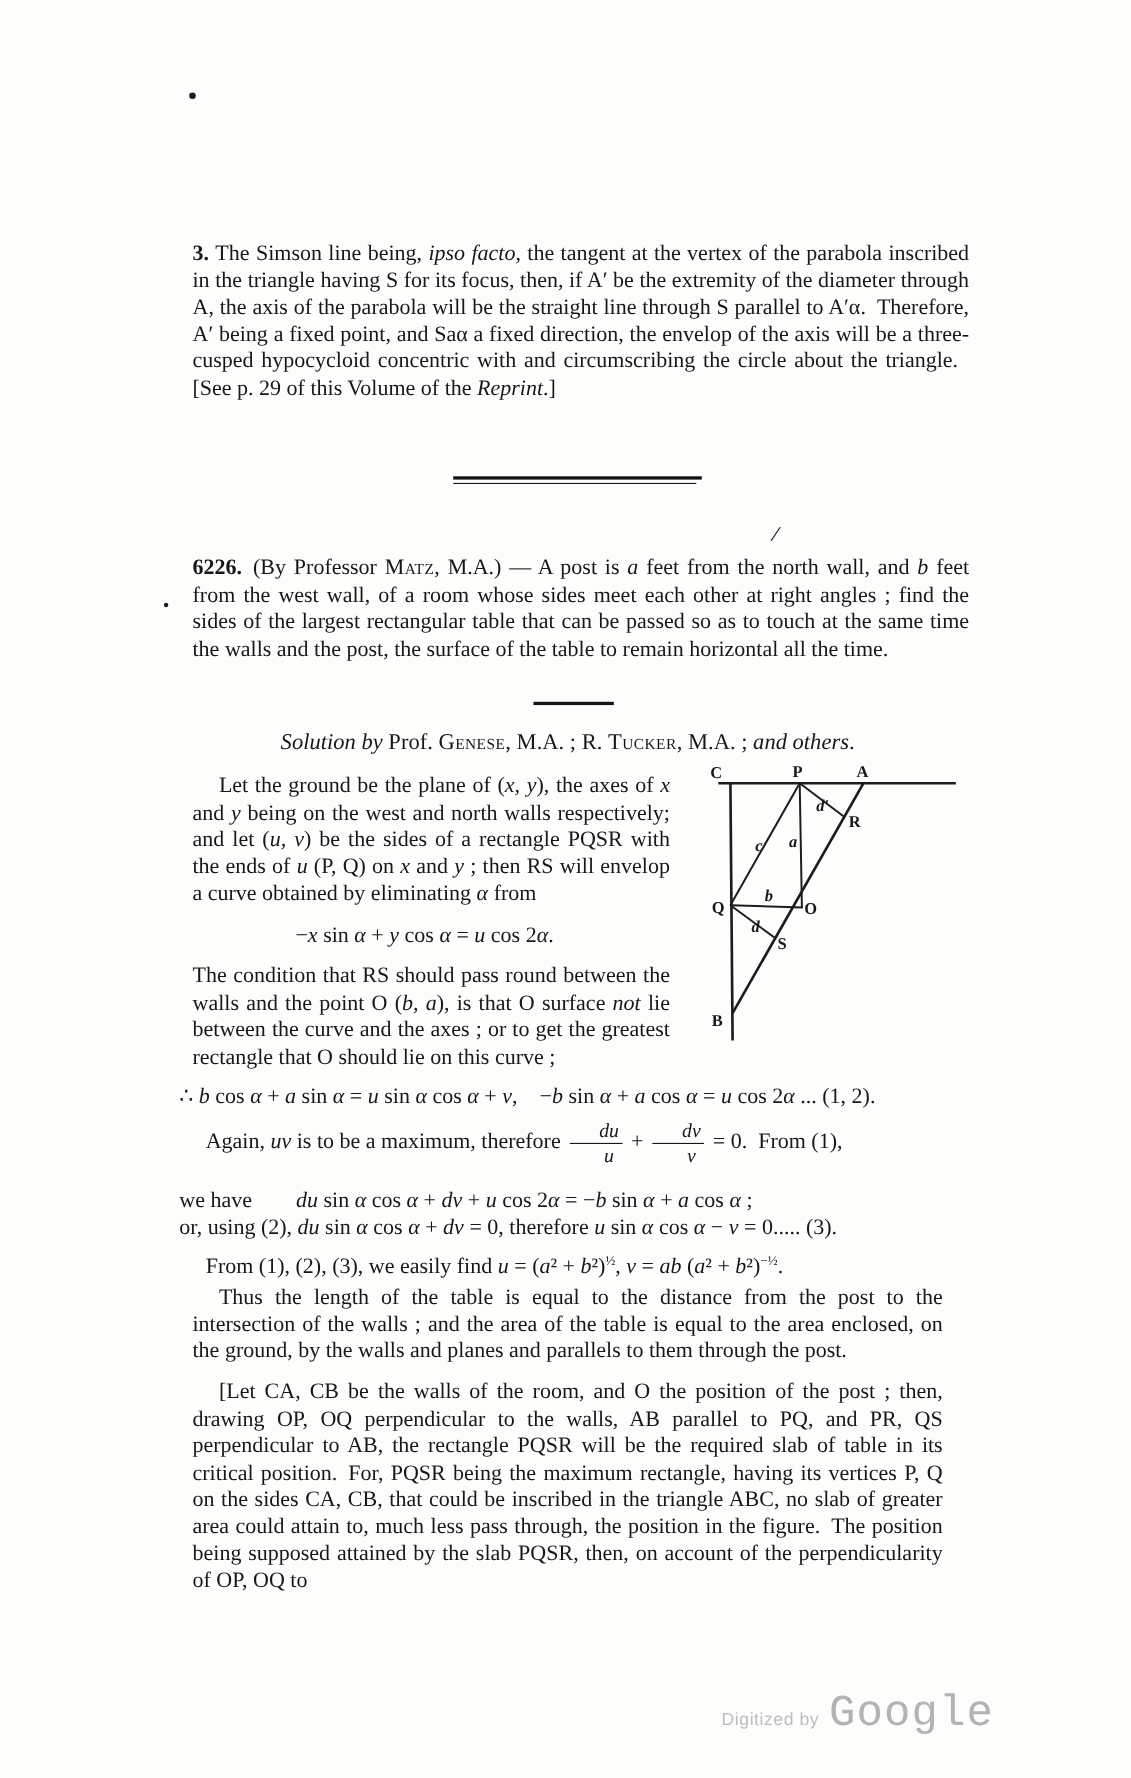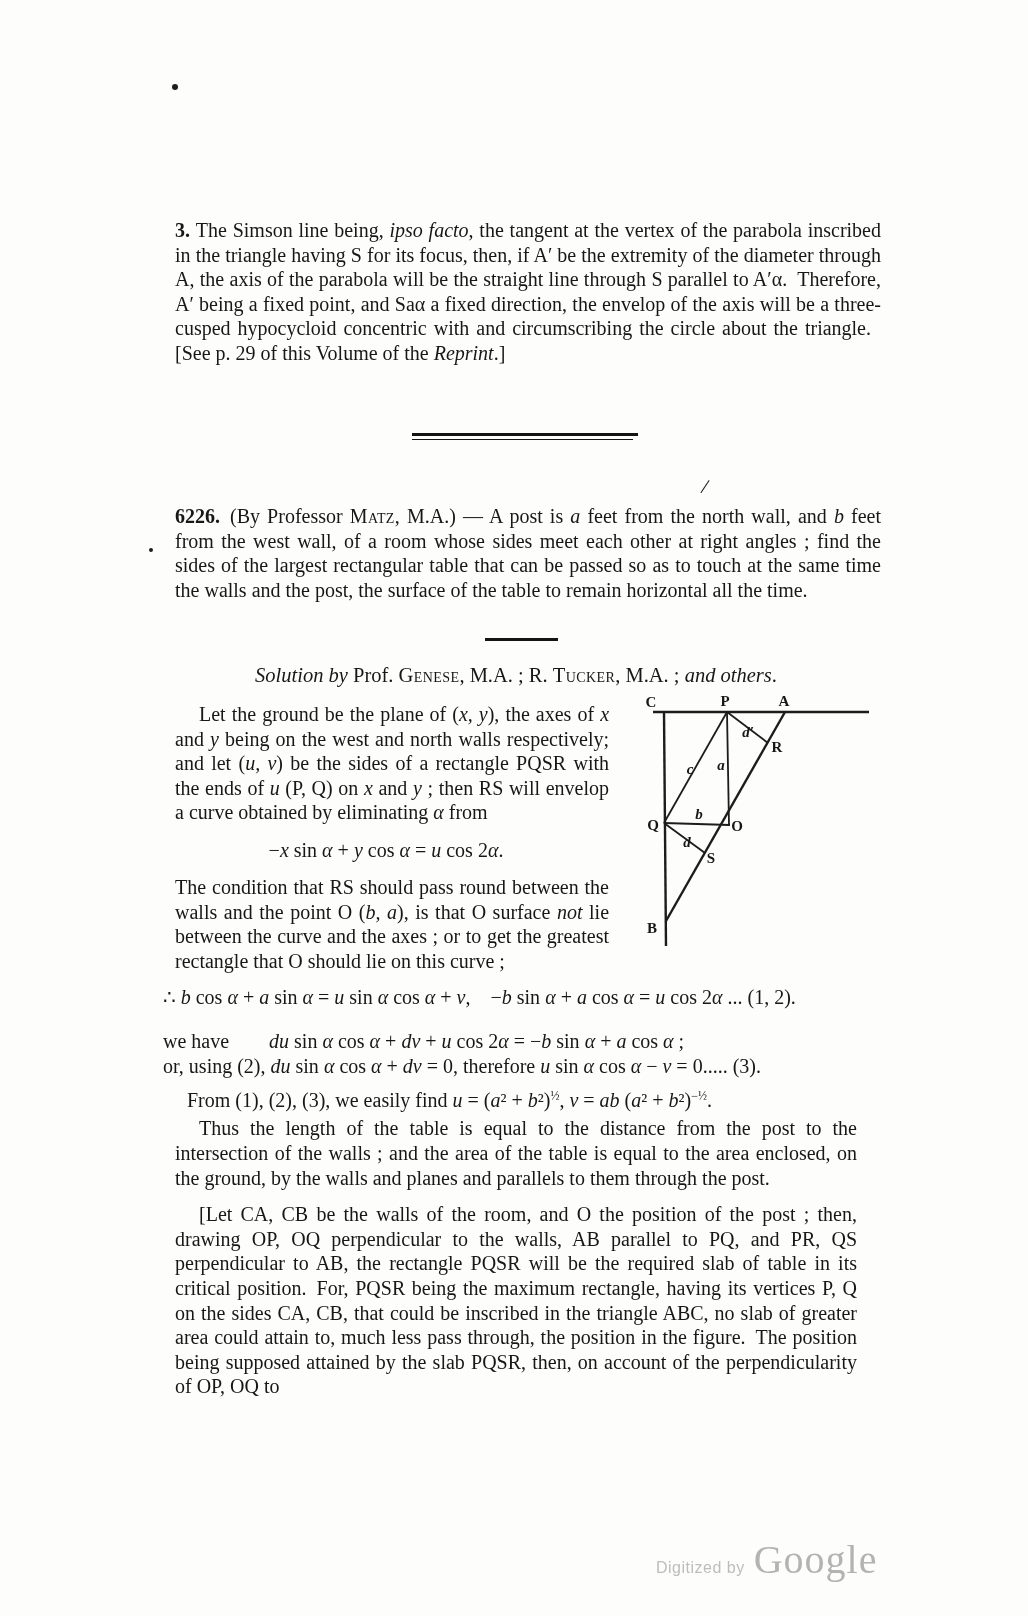--- a/index.html
+++ b/index.html
@@ -36,21 +36,21 @@
   #figure-wrap{float:right;width:250px;height:262px;margin:0 0 12px 10px;}
   .eq{overflow:hidden;text-align:center;font-size:20px;line-height:26px;margin:2px 0;}
   #line-12{margin-top:3px;}
   #line-again{margin-top:9px;}
   #line-wehave{margin-top:19px;}
   #line-from{margin-top:5px;}
   #para-thus{margin-top:3px;}
   .speck{position:absolute;background:#1d1d1d;border-radius:50%;}
   #watermark{position:absolute;left:656px;top:1536px;display:flex;align-items:baseline;gap:9px;}
   #wm-prefix{font-family:"Liberation Sans",sans-serif;font-size:16px;color:#bdbdbd;letter-spacing:.5px;}
-  #wm-logo{font-family:Liberation Serif, serif;font-size:40px;color:#b3b3b3;letter-spacing:1px;}
+  #wm-logo{font-family:Liberation Mono, monospace;font-size:40px;color:#b3b3b3;letter-spacing:1px;}
   svg .cap{font-family:"Liberation Serif",serif;font-weight:bold;font-size:15px;}
   svg .var{font-family:"Liberation Serif",serif;font-weight:bold;font-style:italic;font-size:15px;}
 </style>
 </head>
 <body>
 
 <div class="page">
 
 
   <p id="para3" class="para"><span class="s-b">3. </span><span>The Simson line being, </span><span class="s-i">ipso facto</span><span>, the tangent at the vertex of the parabola inscribed in the triangle having S for its focus, then, if A′ be the extremity of the diameter through A, the axis of the parabola will be the straight line through S parallel to A′α. Therefore, A′ being a fixed point, and Saα a fixed direction, the envelop of the axis will be a three-cusped hypocycloid concentric with and circumscribing the circle about the triangle. [See p. 29 of this Volume of the </span><span class="s-i">Reprint</span><span>.]</span></p>
@@ -97,20 +97,21 @@
           <text class="var" x="68" y="157">d</text>
           <text class="var" x="129" y="47">d′</text>
         </g>
       </svg>
     </div>
 
     <p class="para indent"><span>Let the ground be the plane of (</span><span class="s-i">x, y</span><span>), the axes of </span><span class="s-i">x</span><span> and </span><span class="s-i">y</span><span> being on the west and north walls respectively; and let (</span><span class="s-i">u, v</span><span>) be the sides of a rectangle PQSR with the ends of </span><span class="s-i">u</span><span> (P, Q) on </span><span class="s-i">x</span><span> and </span><span class="s-i">y</span><span> ; then RS will envelop a curve obtained by eliminating </span><span class="s-i">α</span><span> from</span></p>
     <div class="eq" id="eq2"><span>−</span><span class="s-i">x</span><span> sin </span><span class="s-i">α</span><span> + </span><span class="s-i">y</span><span> cos </span><span class="s-i">α</span><span> = </span><span class="s-i">u</span><span> cos 2</span><span class="s-i">α</span><span>.</span></div>
     <p class="para"><span>The condition that RS should pass round between the walls and the point O (</span><span class="s-i">b, a</span><span>), is that O surface </span><span class="s-i">not</span><span> lie between the curve and the axes ; or to get the greatest rectangle that O should lie on this curve ;</span></p>
     <p class="line" id="line-12"><span>∴ </span><span class="s-i">b</span><span> cos </span><span class="s-i">α</span><span> + </span><span class="s-i">a</span><span> sin </span><span class="s-i">α</span><span> = </span><span class="s-i">u</span><span> sin </span><span class="s-i">α</span><span> cos </span><span class="s-i">α</span><span> + </span><span class="s-i">v</span><span>, −</span><span class="s-i">b</span><span> sin </span><span class="s-i">α</span><span> + </span><span class="s-i">a</span><span> cos </span><span class="s-i">α</span><span> = </span><span class="s-i">u</span><span> cos 2</span><span class="s-i">α</span><span> ... (1, 2).</span></p>
+    <p class="line indent" id="line-again"><span>Again, </span><span class="s-i">uv</span><span> is to be a maximum, therefore </span><span class="frac"><span class="num">du</span><span class="den">u</span></span><span> + </span><span class="frac"><span class="num">dv</span><span class="den">v</span></span><span> = 0. From (1),</span></p>
     <p class="line" id="line-wehave"><span>we have  </span><span class="s-i">du</span><span> sin </span><span class="s-i">α</span><span> cos </span><span class="s-i">α</span><span> + </span><span class="s-i">dv</span><span> + </span><span class="s-i">u</span><span> cos 2</span><span class="s-i">α</span><span> = −</span><span class="s-i">b</span><span> sin </span><span class="s-i">α</span><span> + </span><span class="s-i">a</span><span> cos </span><span class="s-i">α</span><span> ;</span></p>
     <p class="line"><span>or, using (2), </span><span class="s-i">du</span><span> sin </span><span class="s-i">α</span><span> cos </span><span class="s-i">α</span><span> + </span><span class="s-i">dv</span><span> = 0, therefore </span><span class="s-i">u</span><span> sin </span><span class="s-i">α</span><span> cos </span><span class="s-i">α</span><span> − </span><span class="s-i">v</span><span> = 0..... (3).</span></p>
     <p class="line indent" id="line-from"><span>From (1), (2), (3), we easily find </span><span class="s-i">u</span><span> = (</span><span class="s-i">a</span><span>² + </span><span class="s-i">b</span><span>²)</span><span class="s-sup">½</span><span>, </span><span class="s-i">v</span><span> = </span><span class="s-i">ab</span><span> (</span><span class="s-i">a</span><span>² + </span><span class="s-i">b</span><span>²)</span><span class="s-sup">−½</span><span>.</span></p>
     <p class="para indent" id="para-thus"><span>Thus the length of the table is equal to the distance from the post to the intersection of the walls ; and the area of the table is equal to the area enclosed, on the ground, by the walls and planes and parallels to them through the post.</span></p>
     <p class="para indent"><span>[Let CA, CB be the walls of the room, and O the position of the post ; then, drawing OP, OQ perpendicular to the walls, AB parallel to PQ, and PR, QS perpendicular to AB, the rectangle PQSR will be the required slab of table in its critical position. For, PQSR being the maximum rectangle, having its vertices P, Q on the sides CA, CB, that could be inscribed in the triangle ABC, no slab of greater area could attain to, much less pass through, the position in the figure. The position being supposed attained by the slab PQSR, then, on account of the perpendicularity of OP, OQ to</span></p>
   </div>
 
   <div class="speck" style="left:172px;top:84px;width:6px;height:6px;"></div>
   <div class="speck" style="left:149px;top:548px;width:4px;height:4px;"></div>
 

